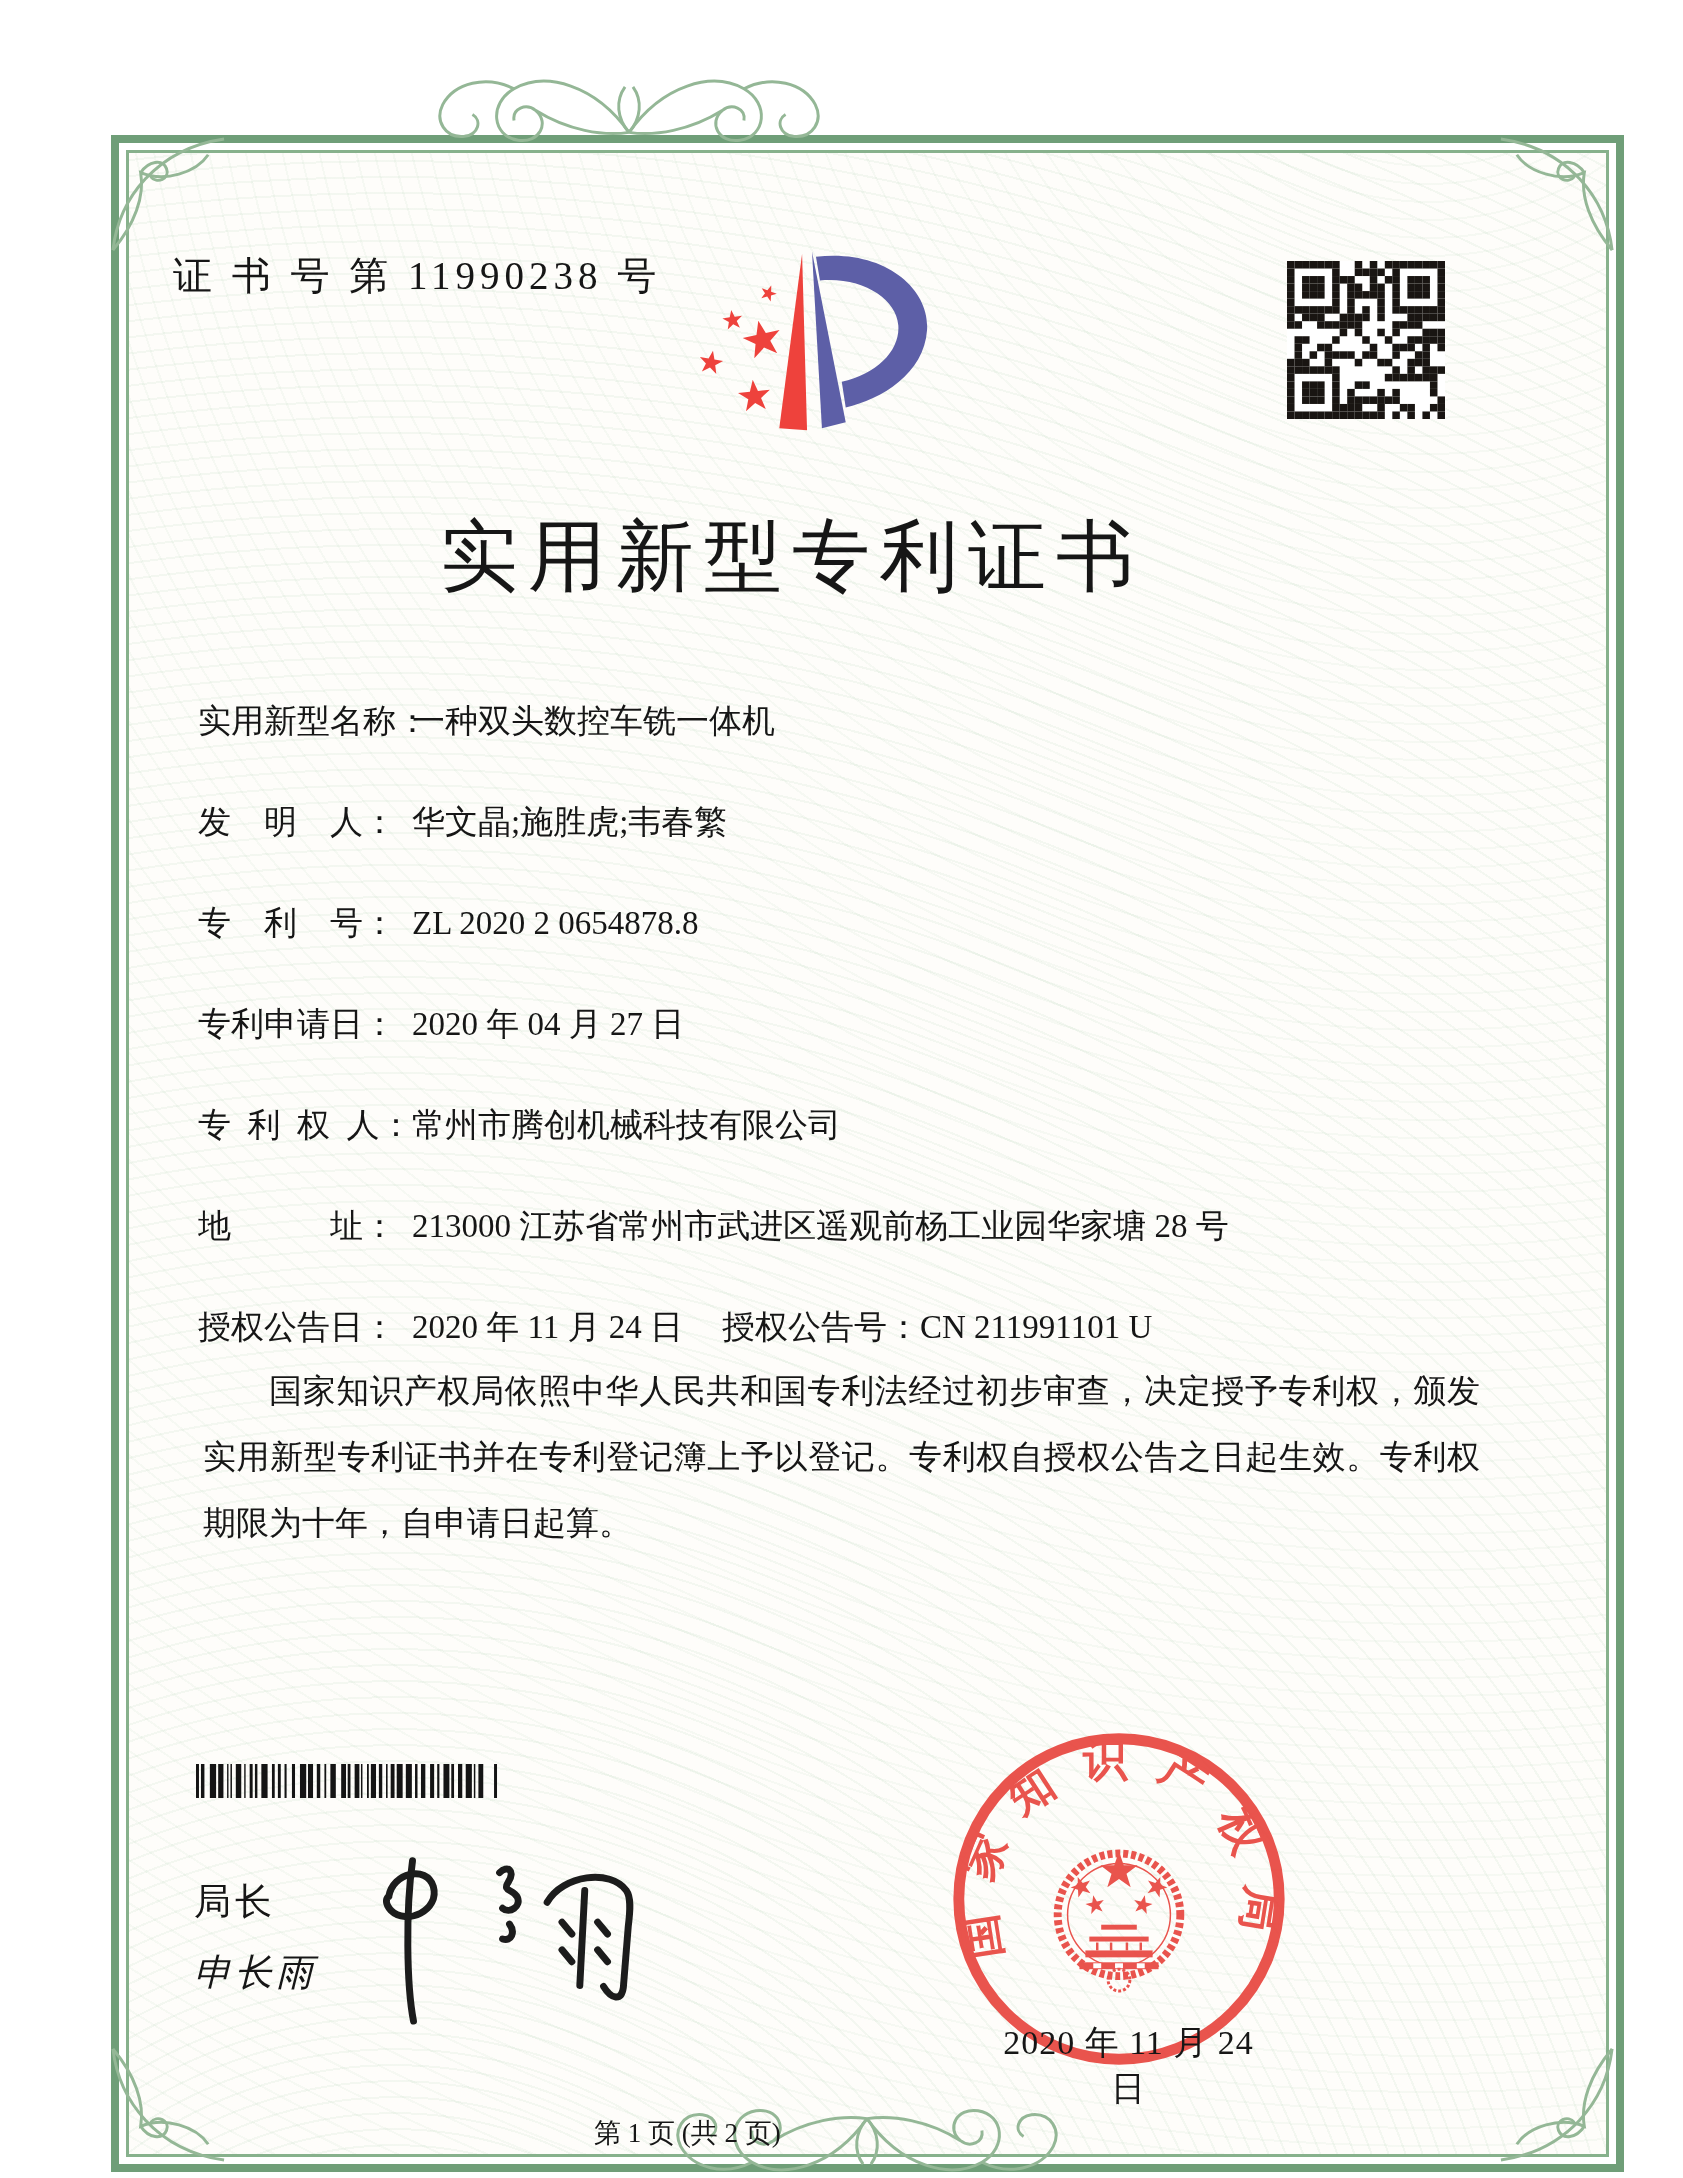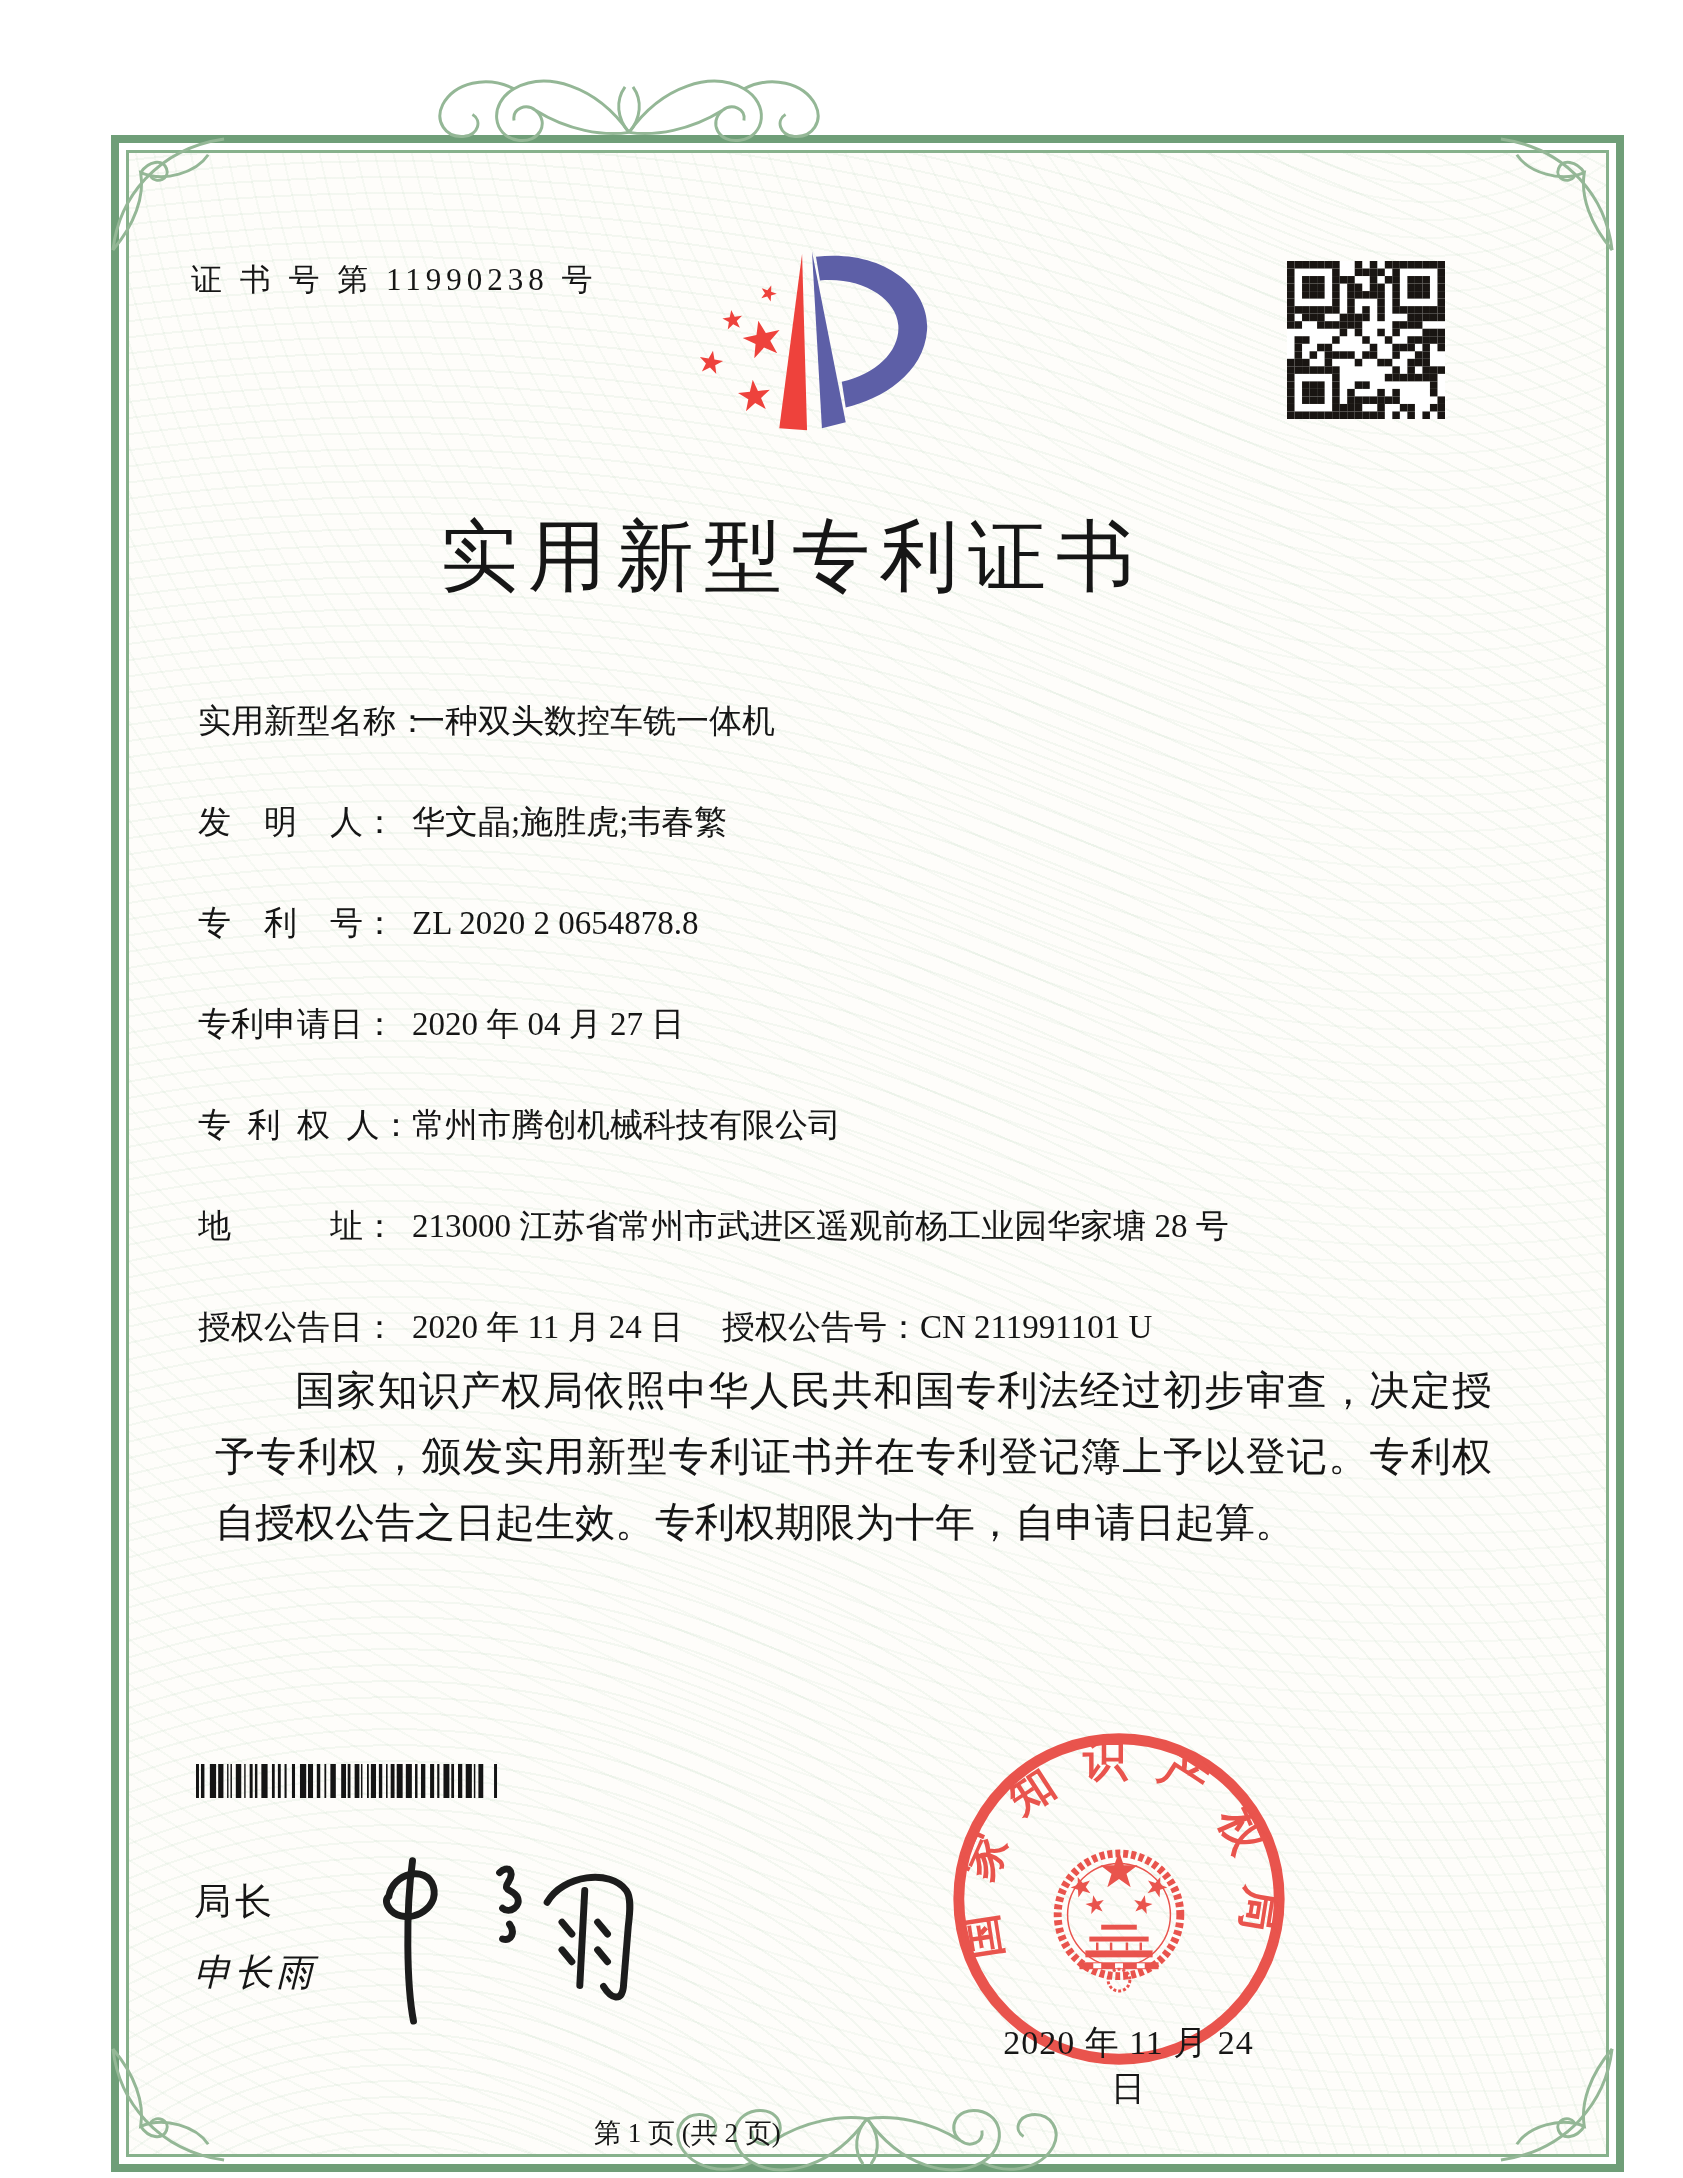--- a/index.html
+++ b/index.html
@@ -24,36 +24,36 @@
   }
   .ornament{color:#94b796;}
   .orn-top{left:411px;top:59px;width:436px;height:117px;}
   .orn-bottom{left:649px;top:2075px;width:436px;height:117px;transform:scaleY(-1);}
   .orn-corner{width:129px;height:129px;}
   .orn-tl{left:103px;top:127px;}
   .orn-tr{left:1493px;top:127px;transform:scaleX(-1);}
   .orn-bl{left:103px;top:2043px;transform:scaleY(-1);}
   .orn-br{left:1493px;top:2043px;transform:scale(-1,-1);}
   
-  .cert-no{left:173px;top:259px;font-size:31px;letter-spacing:5px;margin-left:18px;}
+  .cert-no{left:173px;top:249px;font-size:39px;letter-spacing:5px;}
   .logo{left:691px;top:246px;width:243px;height:198px;}
   .qr{left:1287px;top:261px;width:158px;height:158px;}
   .title{
     left:416px;top:505px;width:752px;text-align:center;
     font-size:78px;font-weight:normal;letter-spacing:10px;white-space:nowrap;
   }
   
   .field-row{left:198px;width:1287px;font-size:33px;white-space:nowrap;}
   .field-label{display:inline-block;width:214px;}
   .r0{top:699px}.r1{top:800px}.r2{top:901px}.r3{top:1002px}
   .r4{top:1103px}.r5{top:1204px}.r6{top:1305px}
   .grant-pair{position:absolute;left:524px;top:0;}
   
   .body-text{
-    left:215px;top:1358px;width:1277px;font-size:40px;line-height:66px;
+    left:203px;top:1358px;width:1277px;font-size:33px;line-height:66px;
     text-align:justify;
   }
   .body-text p{margin:0;text-indent:2em;}
   
   .barcode{left:196px;top:1764px;width:303px;height:34px;}
   .issuer-role{left:194px;top:1877px;font-size:37px;font-family:"Liberation Sans","DejaVu Sans",sans-serif;letter-spacing:4px;}
   .issuer-name{left:194px;top:1948px;font-size:37px;font-family:"Liberation Sans","DejaVu Sans",sans-serif;letter-spacing:4px;font-style:italic;}
   .signature{left:368px;top:1837px;width:287px;height:193px;}
   .seal{left:941px;top:1721px;width:356px;height:356px;opacity:.92;z-index:3;}
   .seal-date{left:982px;top:2020px;width:293px;text-align:center;font-size:34px;letter-spacing:1px;z-index:4;}

